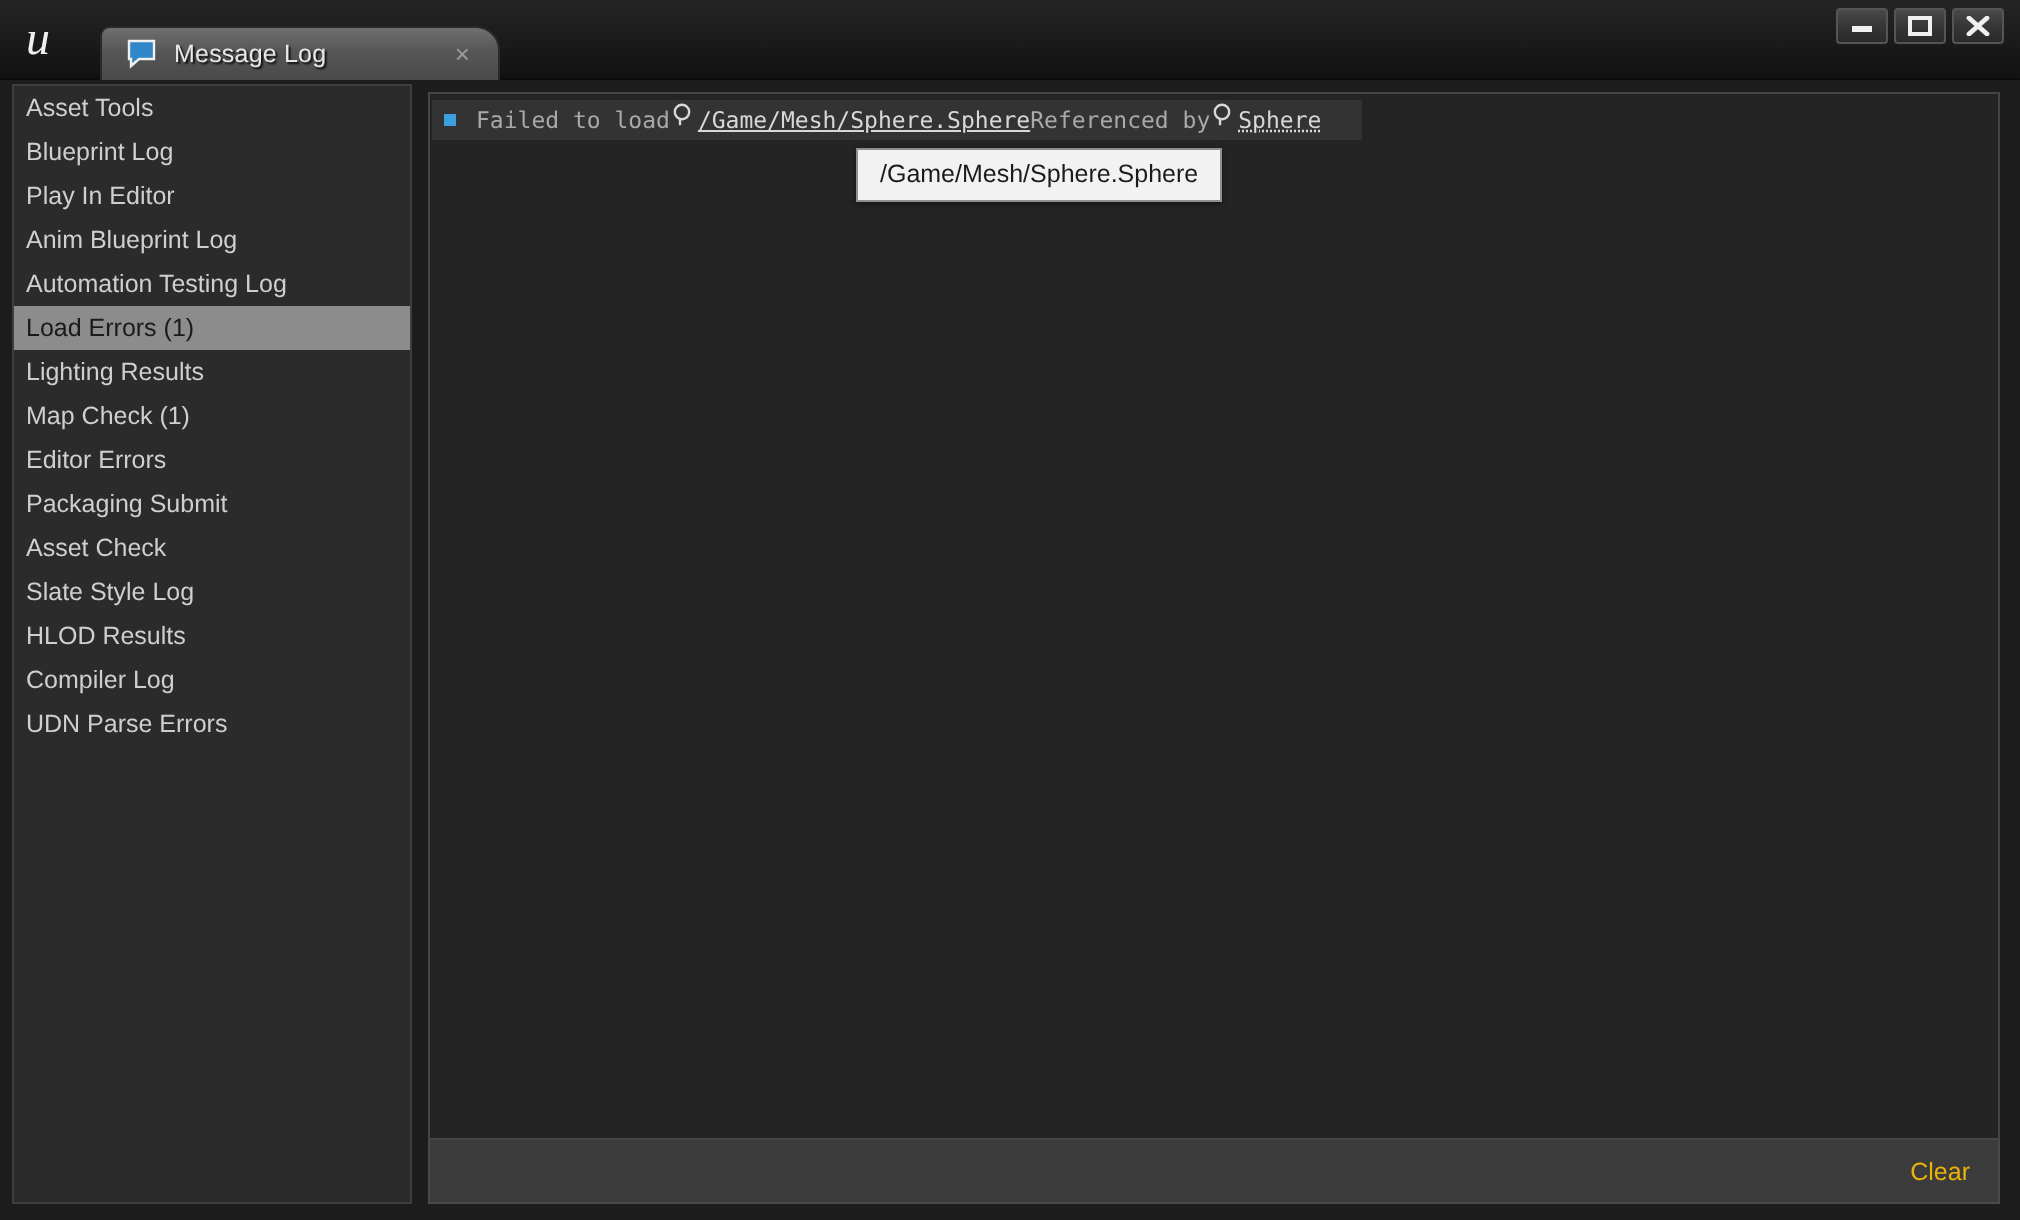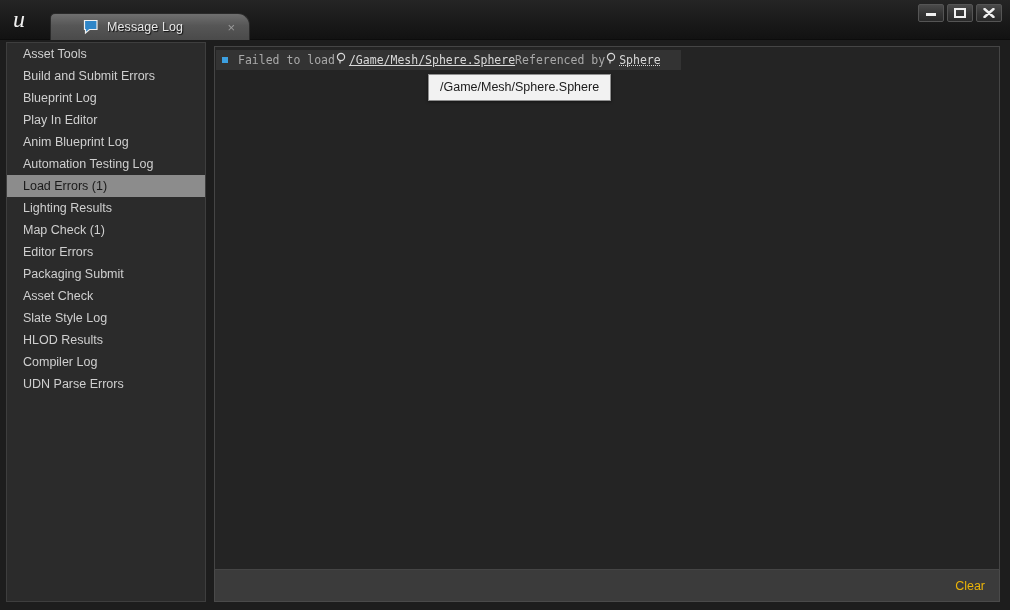--- a/index.html
+++ b/index.html
@@ -31,21 +31,21 @@
   .ue-logo svg { display:block; }
 
   .tab {
     position: absolute; left: 50px; top: 13px;
     width: 200px; height: 27px;
     background: linear-gradient(180deg,#6f6f6f 0%,#565656 45%,#4a4a4a 100%);
     border-top-left-radius: 5px;
     border-top-right-radius: 12px;
     border: 1px solid #2a2a2a;
     border-bottom: none;
-    display: flex; align-items: center; padding-left: 20px;
+    display: flex; align-items: center;
   }
   .tab-icon {
     margin-left: 11px; width: 17px; height: 17px;
     display:flex; align-items:center; justify-content:center;
   }
   .tab-label {
     margin-left: 8px;
     font-size: 12.5px;
     color: #e8e8e8;
     text-shadow: 1px 1px 1px rgba(0,0,0,.85);
@@ -75,21 +75,21 @@
   
   .sidebar {
     position: absolute; left: 6px; top: 42px;
     width: 200px; height: 560px;
     background: #2b2b2b;
     border: 1px solid #3e3e3e;
     overflow: hidden;
   }
   .side-item {
     height: 22px;
-    padding-left: 16px;
+    padding-left: 6px;
     display: flex; align-items: center;
     font-size: 12.5px;
     color: #cfcfcf;
     white-space: nowrap;
   }
   .side-item.selected {
     background: #8c8c8c;
     color: #1a1a1a;
   }
 
@@ -200,21 +200,20 @@
       <div class="wb">
         <svg width="12" height="10" viewBox="0 0 12 10">
           <path d="M1.5 1 L10.5 9 M10.5 1 L1.5 9" stroke="#f0f0f0" stroke-width="2.4" stroke-linecap="round"></path>
         </svg>
       </div>
     </div>
   </div>
 
   <div class="sidebar">
       <div class="side-item">Asset Tools</div>
-      <div class="side-item">Build and Submit Errors</div>
       <div class="side-item">Blueprint Log</div>
       <div class="side-item">Play In Editor</div>
       <div class="side-item">Anim Blueprint Log</div>
       <div class="side-item">Automation Testing Log</div>
       <div class="side-item selected">Load Errors (1)</div>
       <div class="side-item">Lighting Results</div>
       <div class="side-item">Map Check (1)</div>
       <div class="side-item">Editor Errors</div>
       <div class="side-item">Packaging Submit</div>
       <div class="side-item">Asset Check</div>

